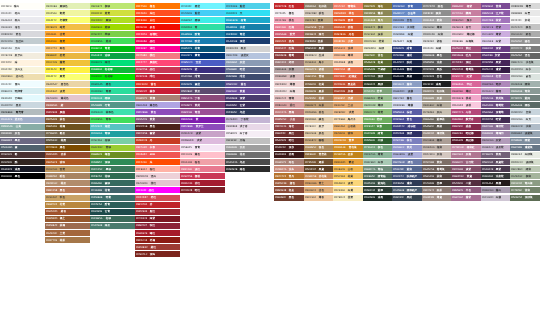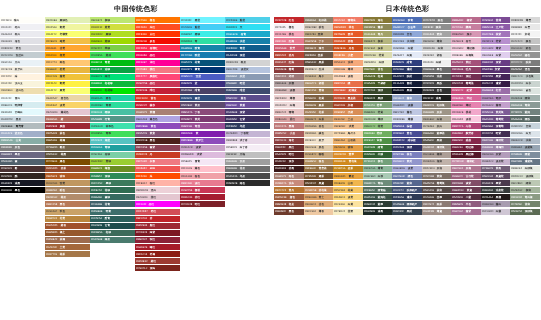--- a/index.html
+++ b/index.html
@@ -63,21 +63,20 @@
     transform:scale(.92);
     transform-origin:left center;
   }
 </style>
 </head>
 <body>
 
 <div id="root">
 
   <div class="panel" id="panel-cn">
-    <div class="panel-title">中国传统色彩</div>
     <div class="grid">
         <div class="col">
           <div class="cell" style="background: rgb(255, 254, 249); color: rgb(68, 68, 68);">
             <span class="hex">#FFFEF9</span>
             <span class="nm">精白</span>
           </div>
           <div class="cell" style="background: rgb(240, 240, 244); color: rgb(68, 68, 68);">
             <span class="hex">#F0F0F4</span>
             <span class="nm">铅白</span>
           </div>
@@ -793,21 +792,20 @@
           </div>
           <div class="cell" style="background: rgb(43, 43, 43); color: rgb(255, 255, 255);">
             <span class="hex">#2B2B2B</span>
             <span class="nm">缁色</span>
           </div>
         </div>
       </div>
   </div>
 
   <div class="panel" id="panel-jp">
-    <div class="panel-title">日本传统色彩</div>
     <div class="grid">
         <div class="col">
           <div class="cell" style="background: rgb(195, 39, 43); color: rgb(255, 255, 255);">
             <span class="hex">#C3272B</span>
             <span class="nm">红色</span>
           </div>
           <div class="cell" style="background: rgb(247, 240, 245); color: rgb(51, 51, 51);">
             <span class="hex">#F7F0F5</span>
             <span class="nm">樱色</span>
           </div>

